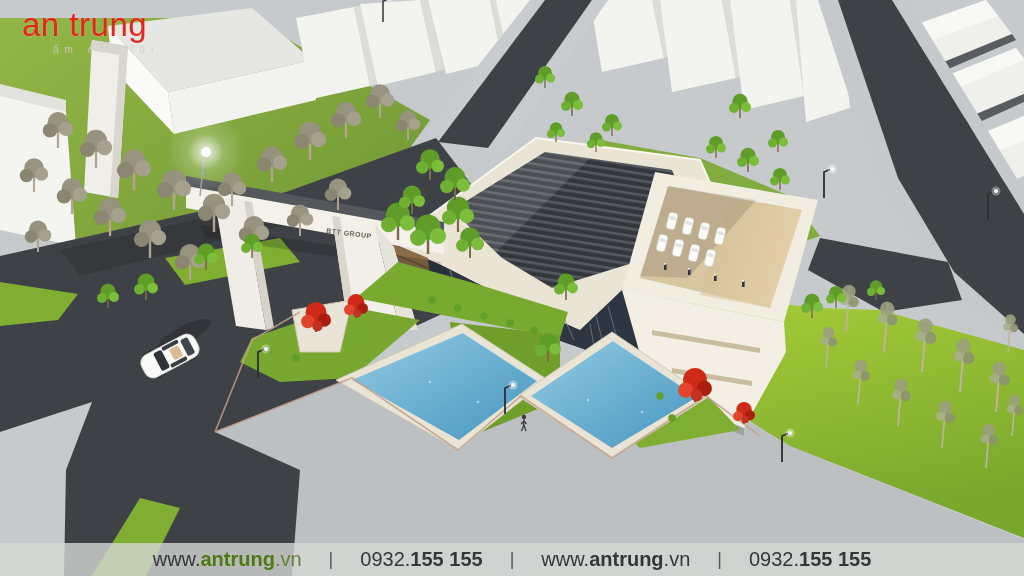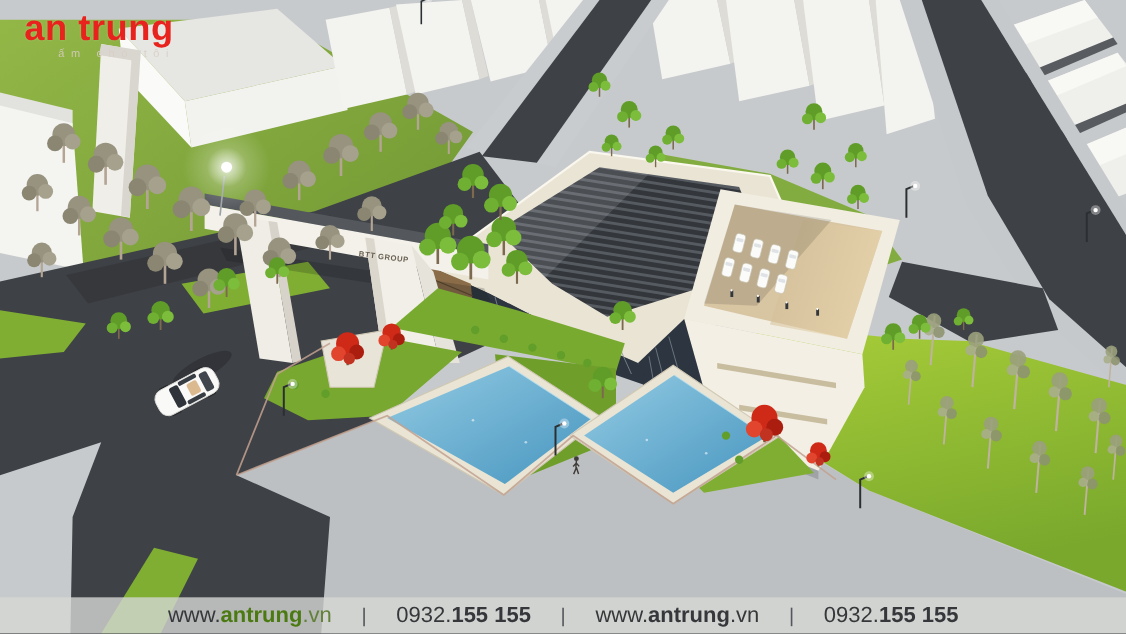--- a/index.html
+++ b/index.html
@@ -1,20 +1,20 @@
 <!DOCTYPE html>
 <html><head>
 <meta charset="utf-8">
 <style>
   html,body{margin:0;padding:0;background:#222;}
   .stage{position:relative;width:1024px;height:576px;overflow:hidden;
          font-family:"Liberation Sans",sans-serif;background:#c7cacc;}
   .stage svg{position:absolute;left:0;top:0;display:block;}
   .logo{position:absolute;left:22px;top:8px;line-height:1;z-index:5;}
-  .logo .brand{font-size:33px;font-weight:bold;color:#e8231d;letter-spacing:0.5px;
+  .logo .brand{font-size:33px;font-weight:normal;color:#e8231d;letter-spacing:0.5px;
                text-shadow:0 0 2px rgba(255,255,255,.25);}
   .logo .tagline{margin-top:4px;padding-left:3px;font-size:10px;letter-spacing:6px;
                  color:#d9cdc5;opacity:.85;margin-left:28px;}
   .footer{position:absolute;left:0;right:0;bottom:0;height:33px;z-index:6;
           background:rgba(213,215,211,.8);display:flex;align-items:center;
           justify-content:center;gap:27px;font-size:20px;color:#35373a;
           white-space:nowrap;}
   .footer .bold{font-weight:bold;}
   .footer .sep{color:#54575b;font-size:18px;}
   .footer .w1 .bold{color:#4c7a12;}

